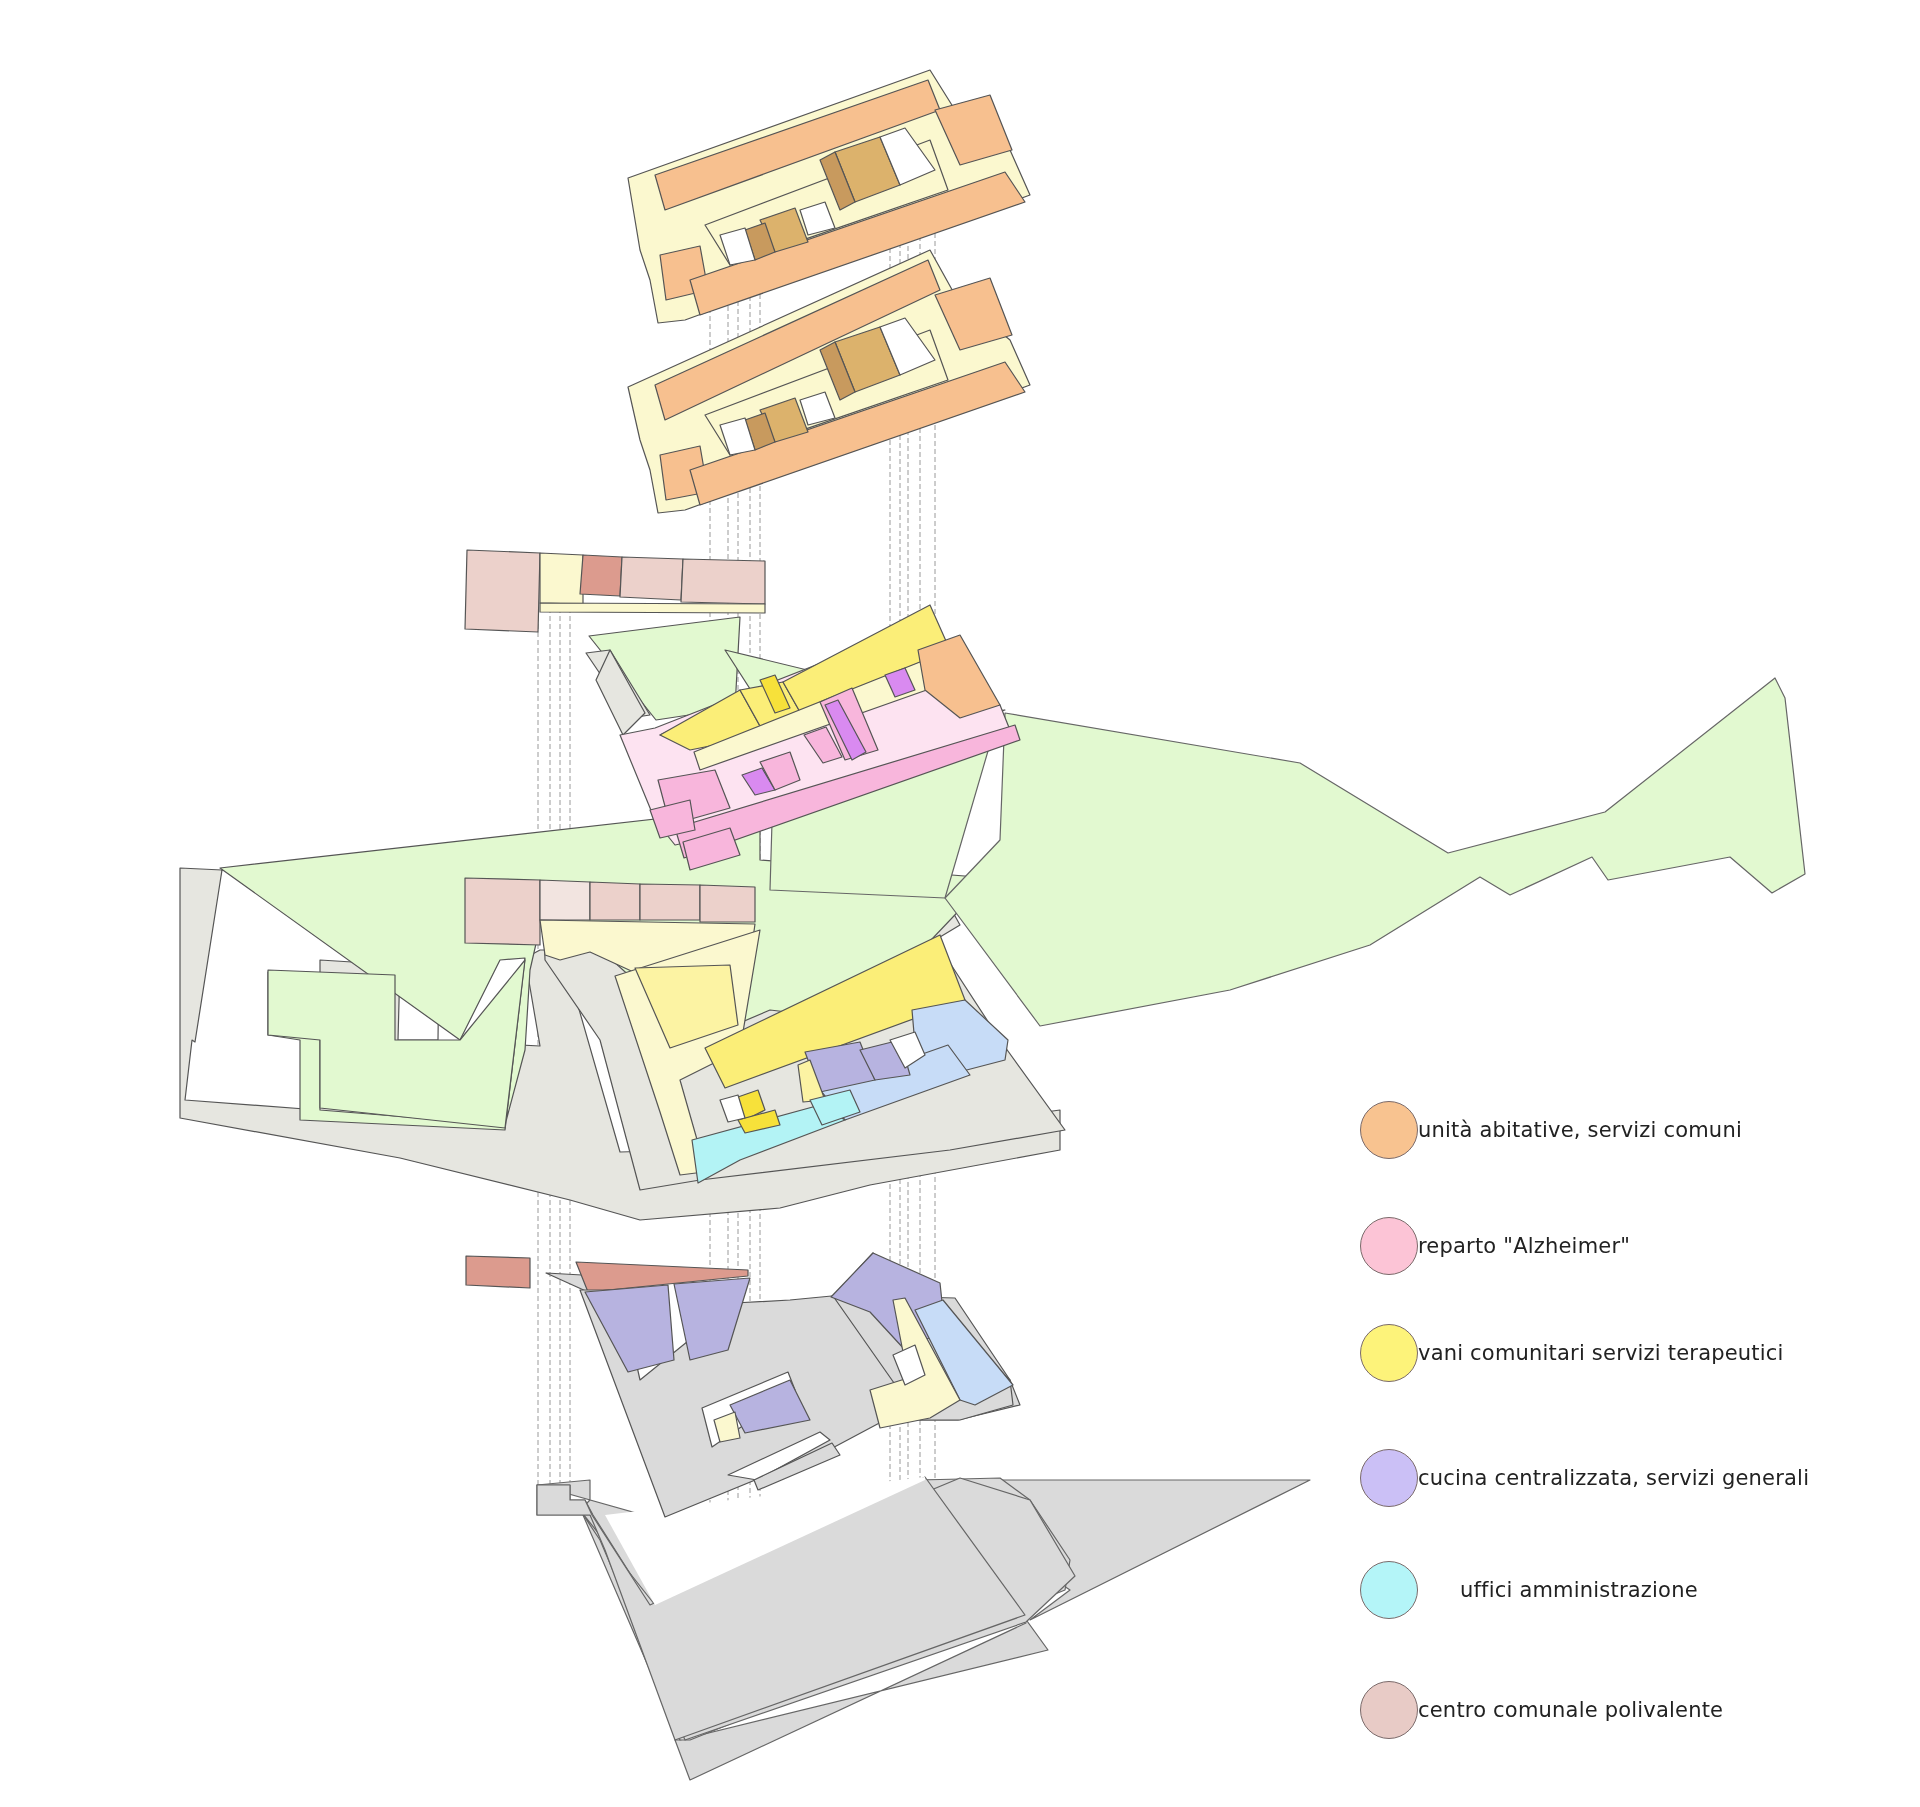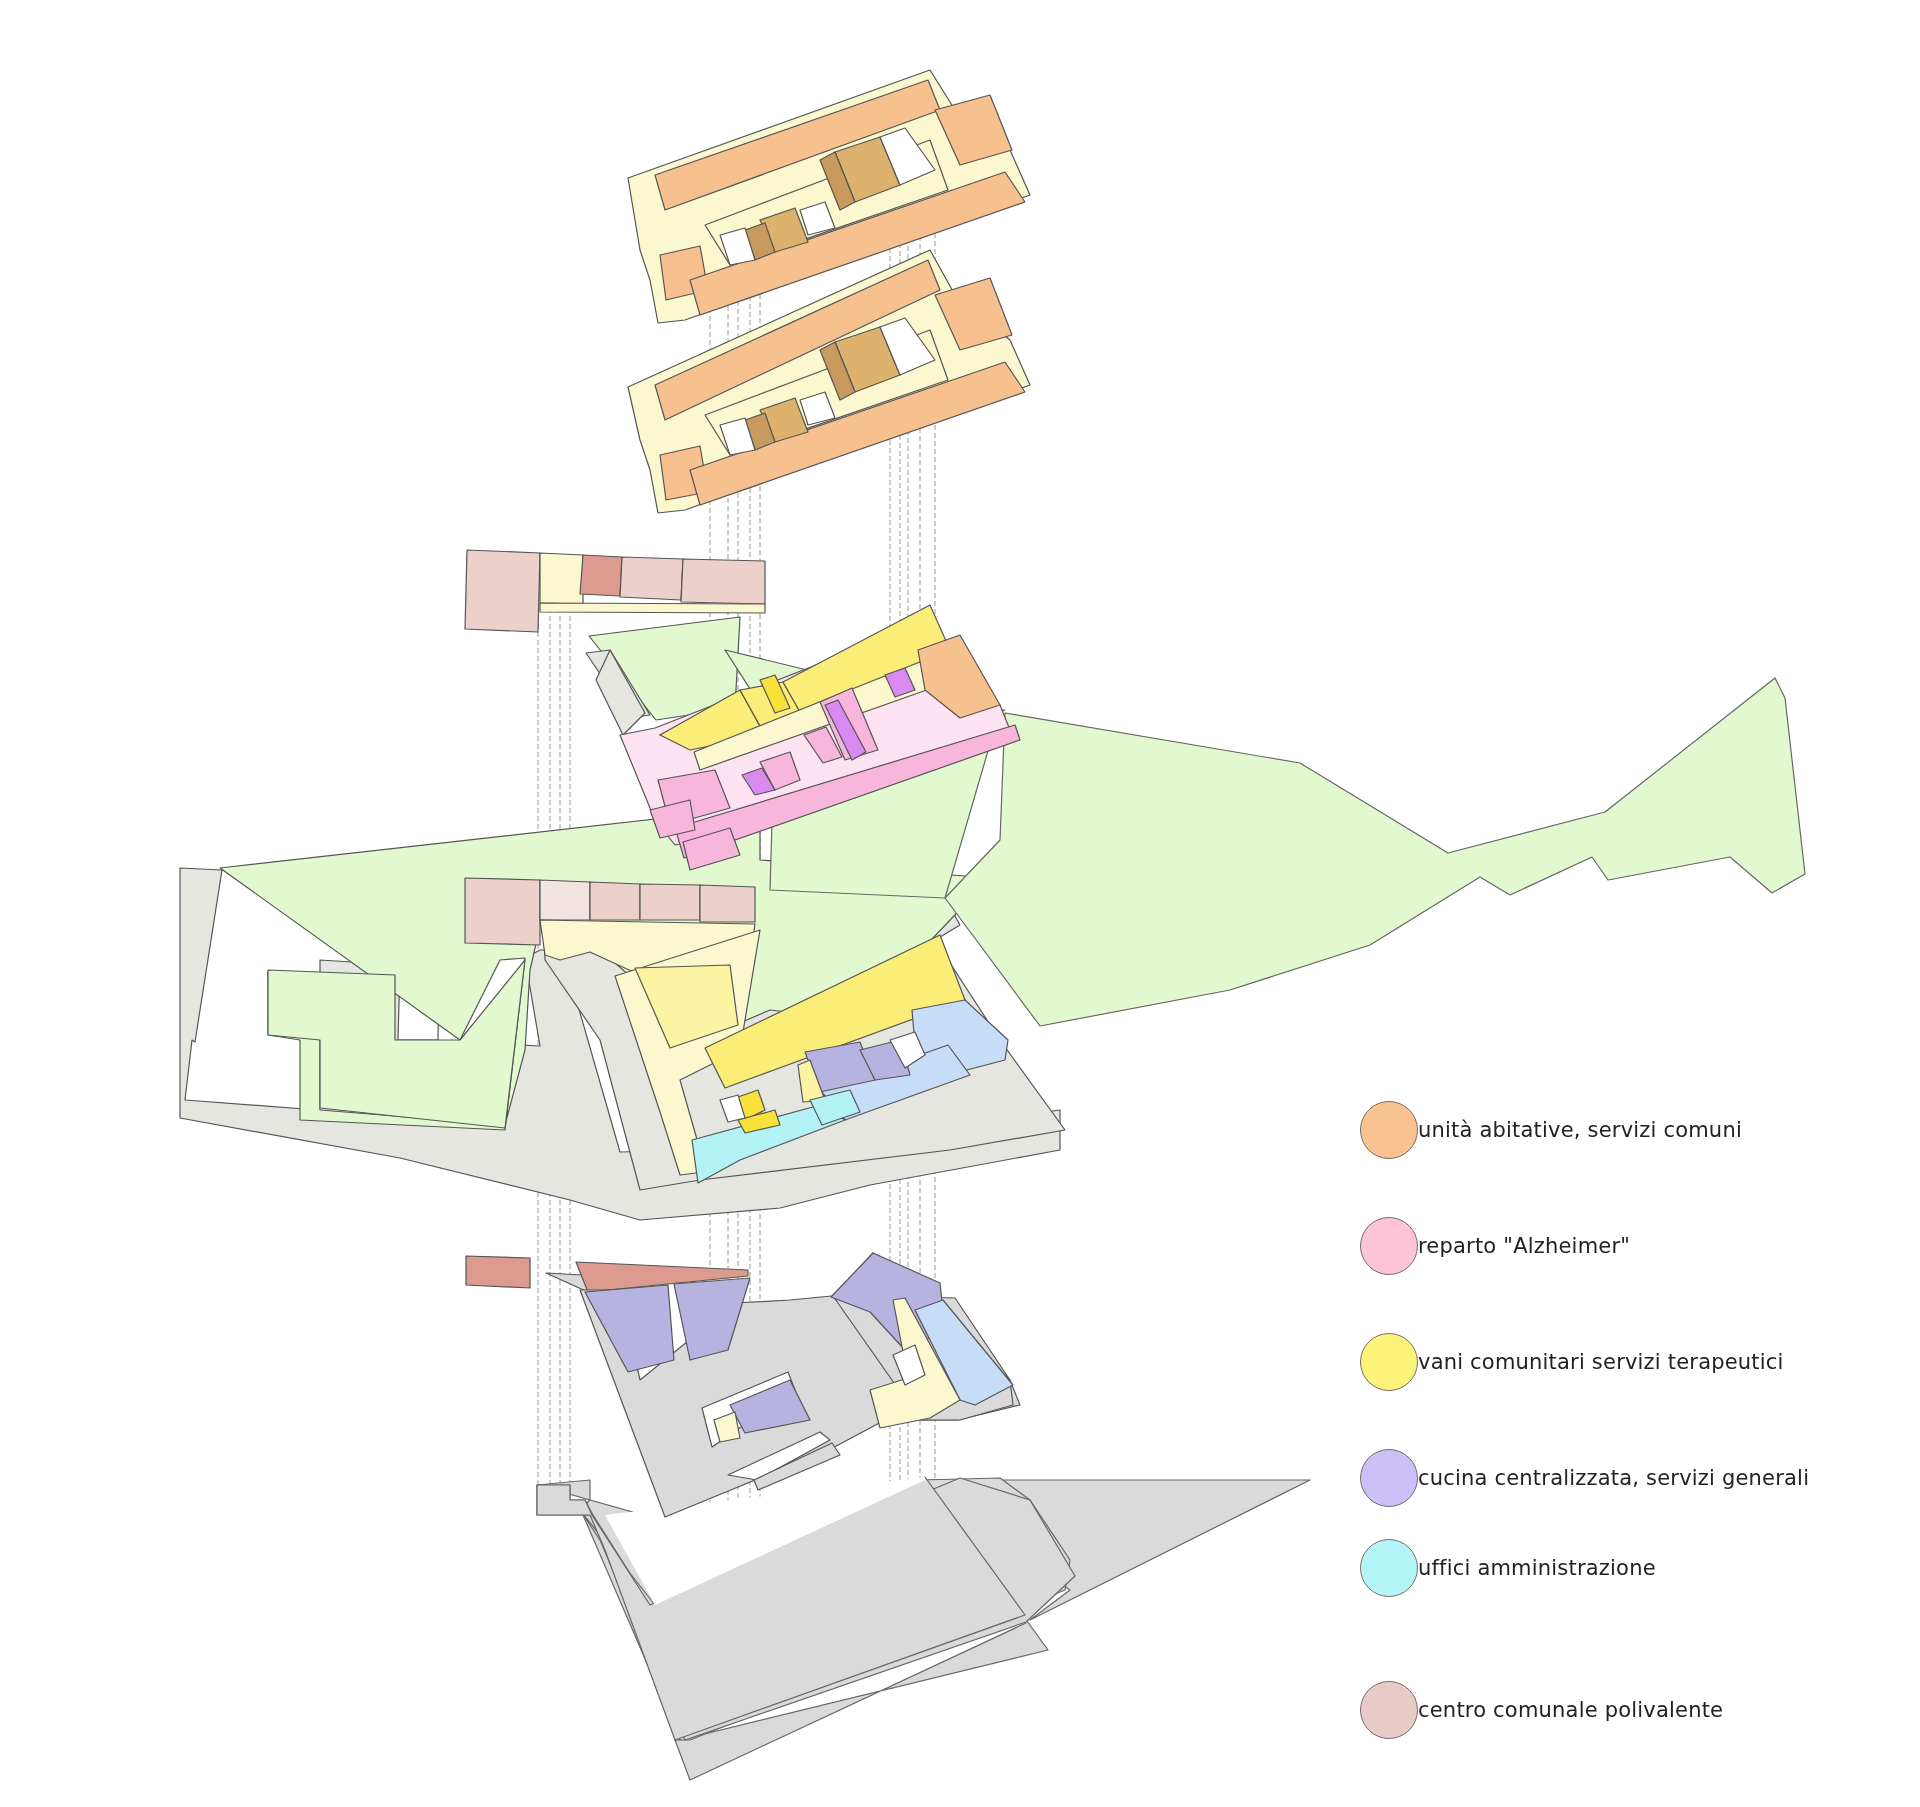--- a/index.html
+++ b/index.html
@@ -179,29 +179,29 @@
 
 <div class="legend">
   <div class="legend-item" style="top:0px;">
     <div class="swatch" style="background:#f8c390;"></div>
     <span class="legend-label">unità abitative, servizi comuni</span>
   </div>
   <div class="legend-item" style="top:116px;">
     <div class="swatch" style="background:#fcc4d6;"></div>
     <span class="legend-label">reparto "Alzheimer"</span>
   </div>
-  <div class="legend-item" style="top:232px;">
+  <div class="legend-item" style="top:223px;">
     <div class="swatch" style="background:#fdf37a;"></div>
     <span class="legend-label">vani comunitari servizi terapeutici</span>
   </div>
   <div class="legend-item" style="top:348px;">
     <div class="swatch" style="background:#cbc0f6;"></div>
     <span class="legend-label">cucina centralizzata, servizi generali</span>
   </div>
-  <div class="legend-item" style="top:438px;">
+  <div class="legend-item" style="top:460px;gap:42px;">
     <div class="swatch" style="background:#b4f5f8;"></div>
     <span class="legend-label">uffici amministrazione</span>
   </div>
   <div class="legend-item" style="top:580px;">
     <div class="swatch" style="background:#e8cbc6;"></div>
     <span class="legend-label">centro comunale polivalente</span>
   </div>
 </div>
 
 </body></html>

